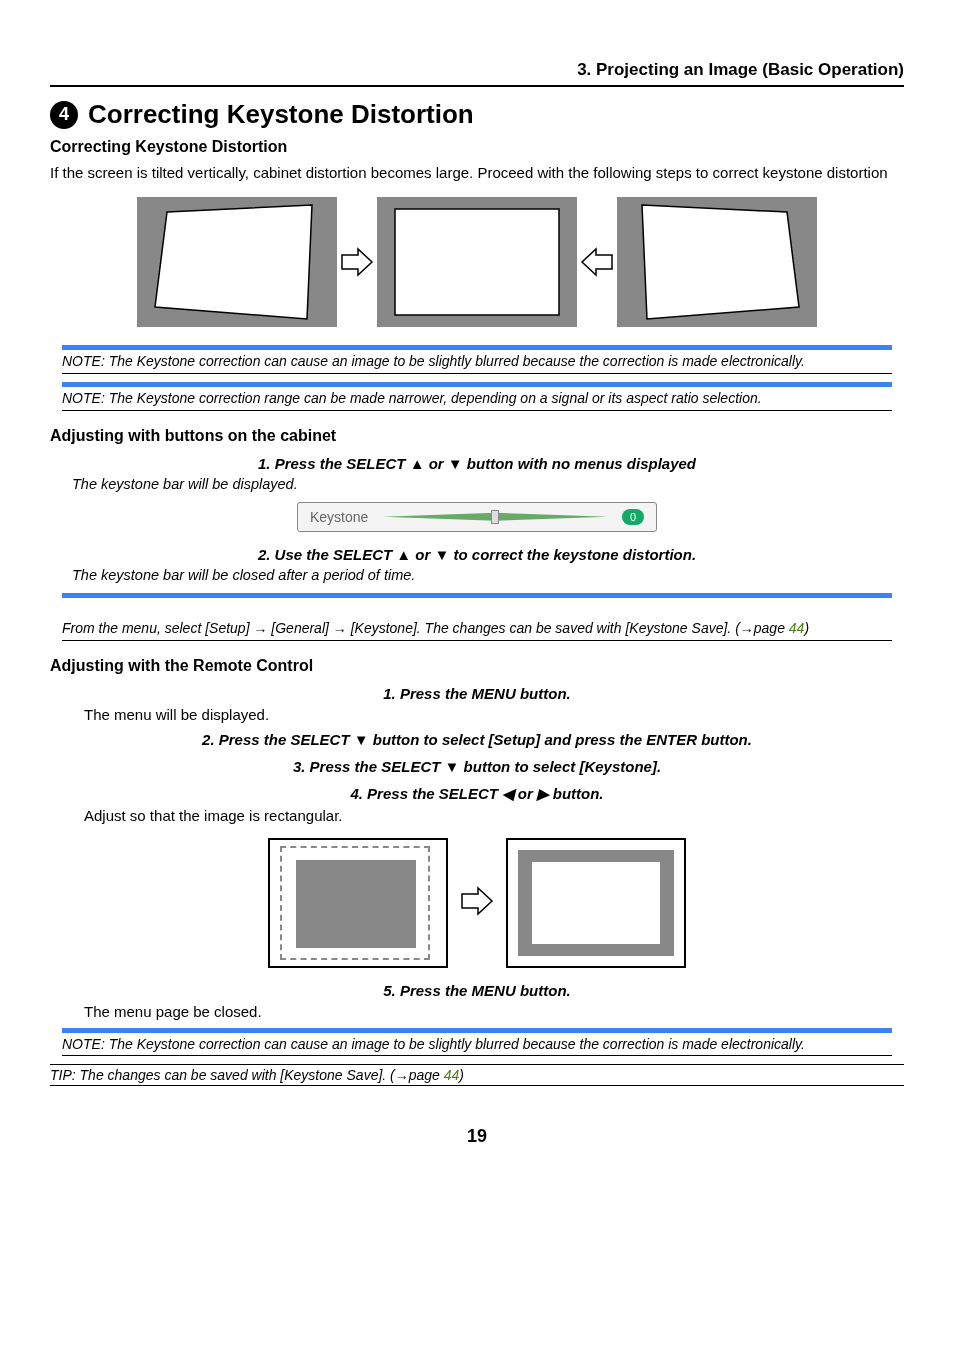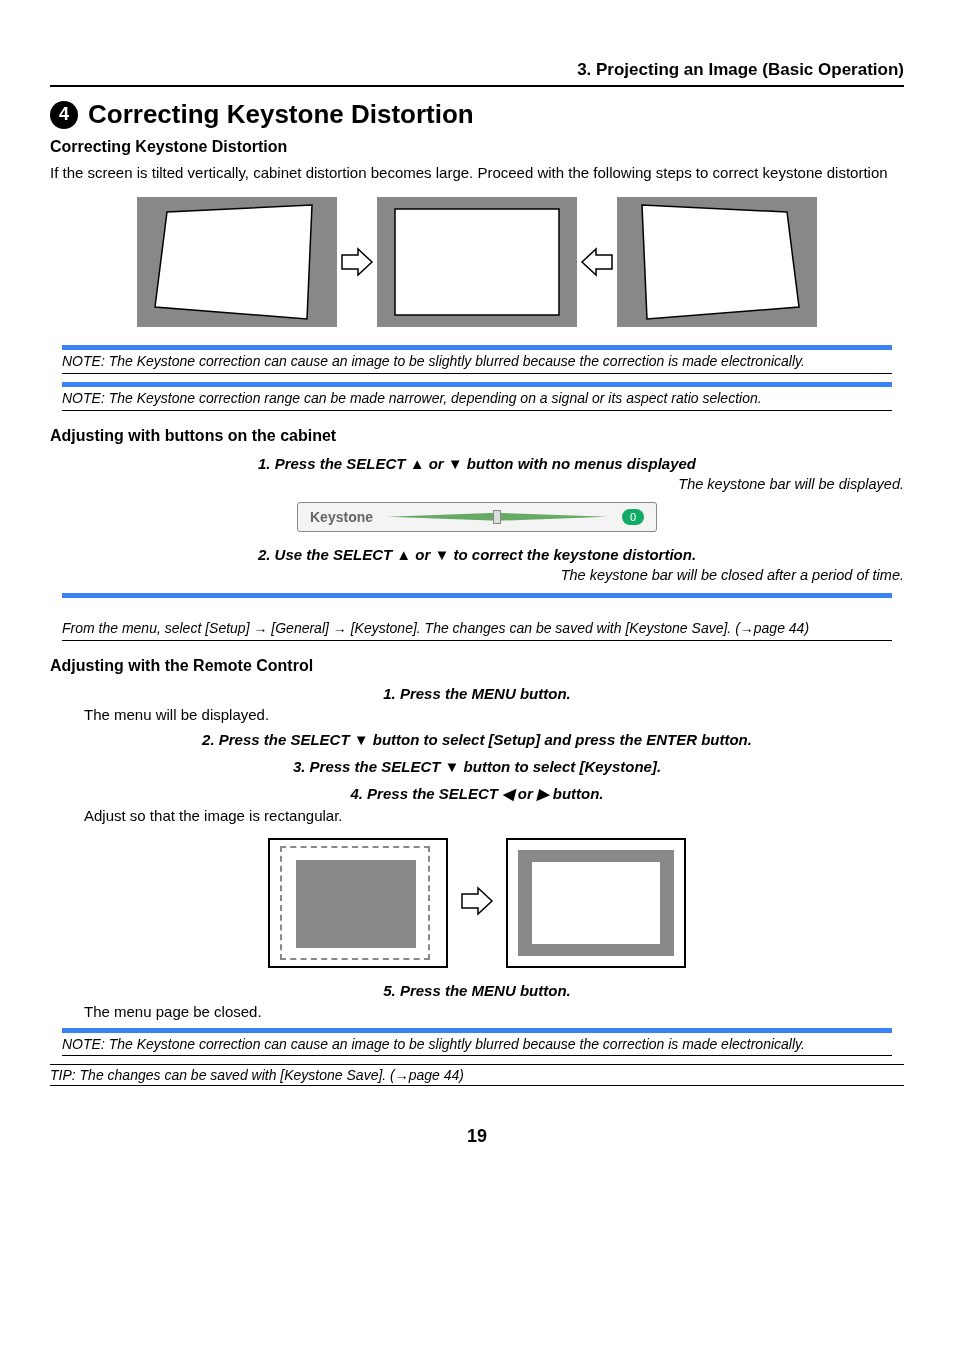--- a/index.html
+++ b/index.html
@@ -66,28 +66,27 @@
     font-size: 15px;
     margin-top: 10px;
     margin-bottom: 4px;
     text-align: center;
   }
   .step-note {
     font-style: italic;
     font-size: 14.5px;
     margin-left: 22px;
     margin-bottom: 10px;
-    text-align: right;
   }
   .step-plain {
     font-size: 15px;
     margin-left: 34px;
     margin-bottom: 8px;
   }
-  .link { color: #000000; }
+  .link { color: #4d7c0f; }
   .page-num {
     text-align: center;
     font-weight: bold;
     font-size: 18px;
     margin-top: 40px;
   }
   
   .diagram-row {
     display: flex;
     justify-content: center;
@@ -108,21 +107,21 @@
     border: 1px solid #888;
     background: #f4f4f4;
     display: flex;
     align-items: center;
     padding: 6px 12px;
     gap: 14px;
     margin: 6px auto 14px;
     border-radius: 3px;
     font-family: Arial, sans-serif;
   }
-  .ks-label { font-size: 14px; color:#666;font-weight:bold;}
+  .ks-label { font-size: 14px; color:#666;}
   .ks-slider {
     flex:1;
     height: 4px;
     position: relative;
   }
   .ks-track-left { position:absolute; left:0; width:50%; height:8px; top:-2px;
     background: linear-gradient(to right, #6a6 20%, #6a6 100%);
     clip-path: polygon(0 50%, 100% 0, 100% 100%);
   }
   .ks-track-right { position:absolute; right:0; width:50%; height:8px; top:-2px;

